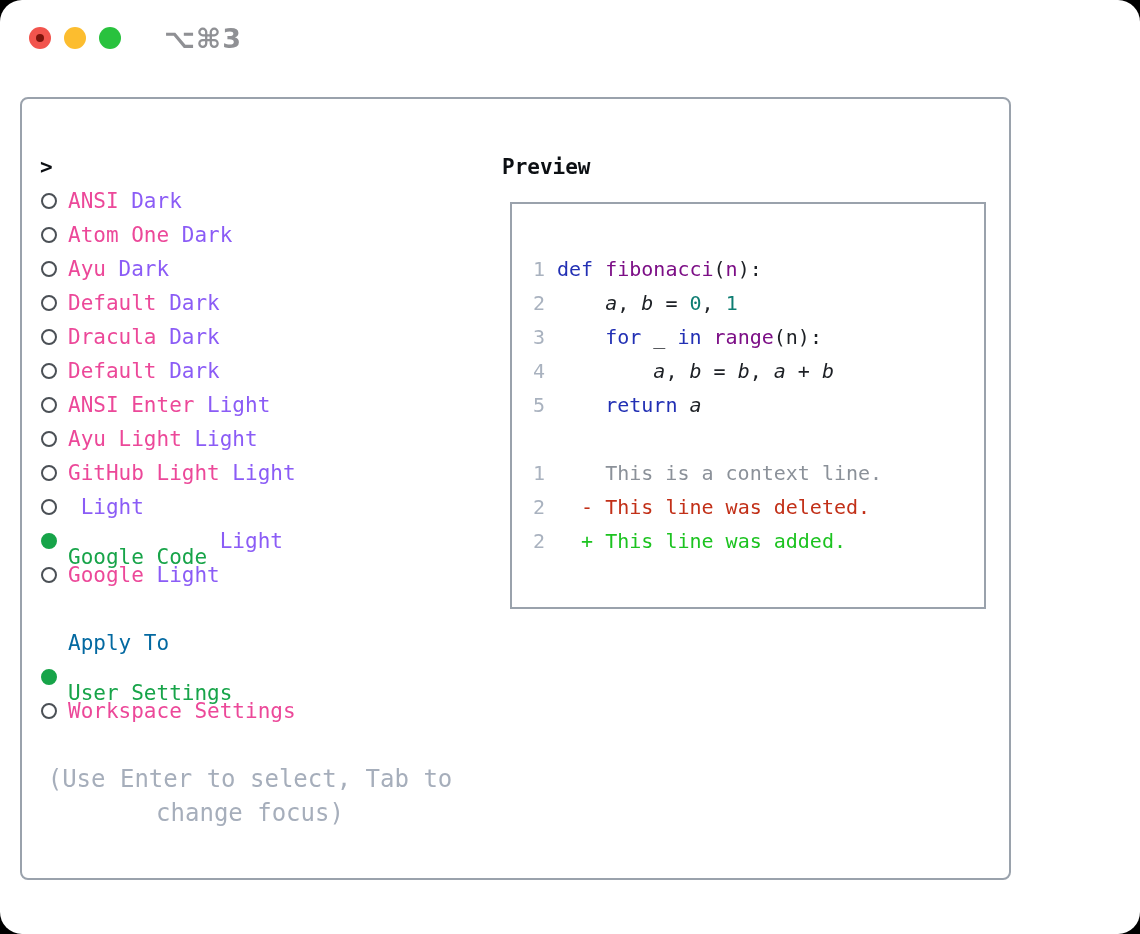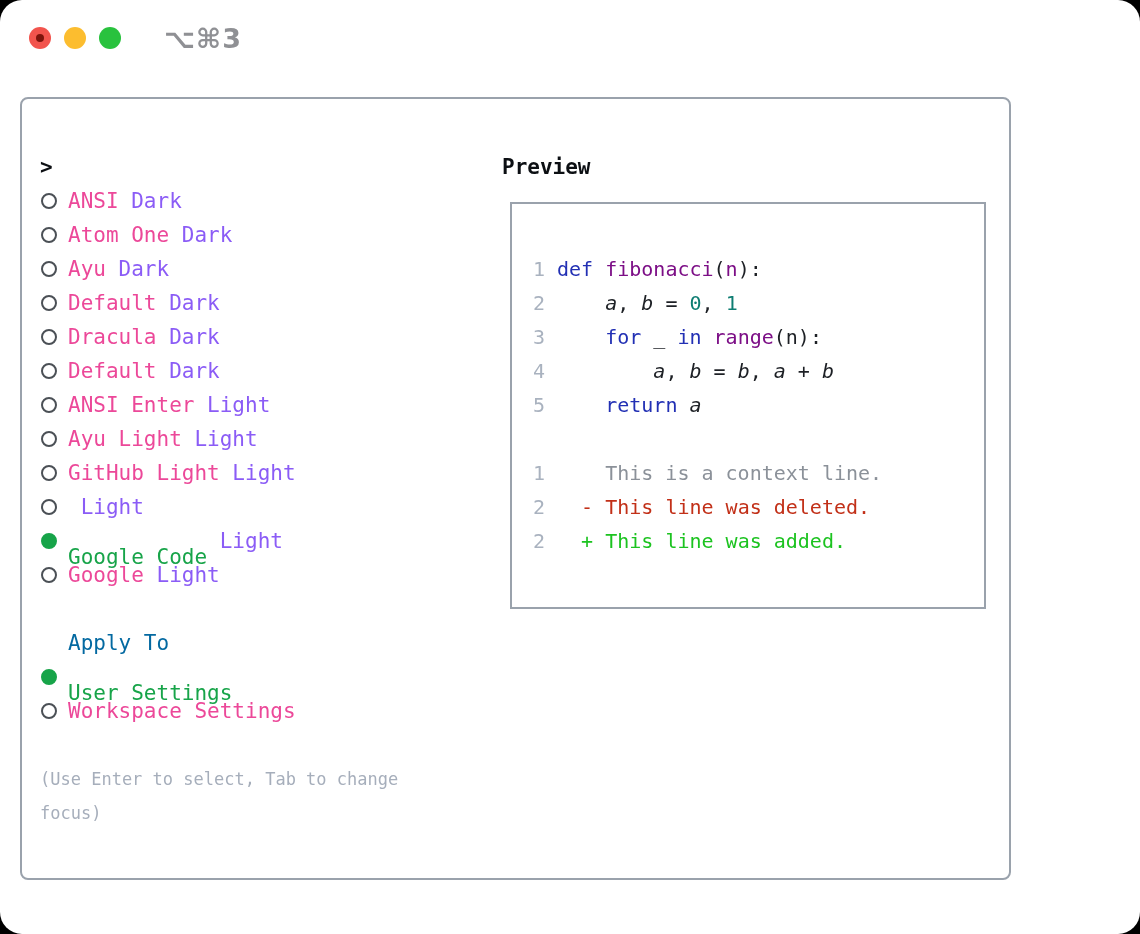--- a/index.html
+++ b/index.html
@@ -52,21 +52,21 @@
     border:2.5px solid #4b5056;border-radius:50%;box-sizing:content-box;
   }
   .radio.sel{background:#17a449;border-color:#17a449;}
   .hdr{color:#0c0f13;font-weight:bold;}
   .hdr2{color:#0369a1;}
   .tname{color:#ec4899;}
   .tname.selname{color:#17a449;margin-top:32px;}
   .variant{color:#8b5cf6;}
   .spacer{height:34px;}
   .help{
-    width:420px;color:#a6aebb;font-size:17px;line-height:34px;
+    width:420px;color:#a6aebb;font-size:24px;line-height:34px;text-align:center;
   }
   
   .preview-title{
     position:absolute;left:480px;top:51px;height:34px;line-height:34px;
     font-size:21px;font-weight:bold;color:#0c0f13;
   }
   .preview-box{
     position:absolute;left:488px;top:103px;width:476px;height:407px;
     border:2px solid #9aa2ac;background:#fff;box-sizing:border-box;
     overflow:hidden;

